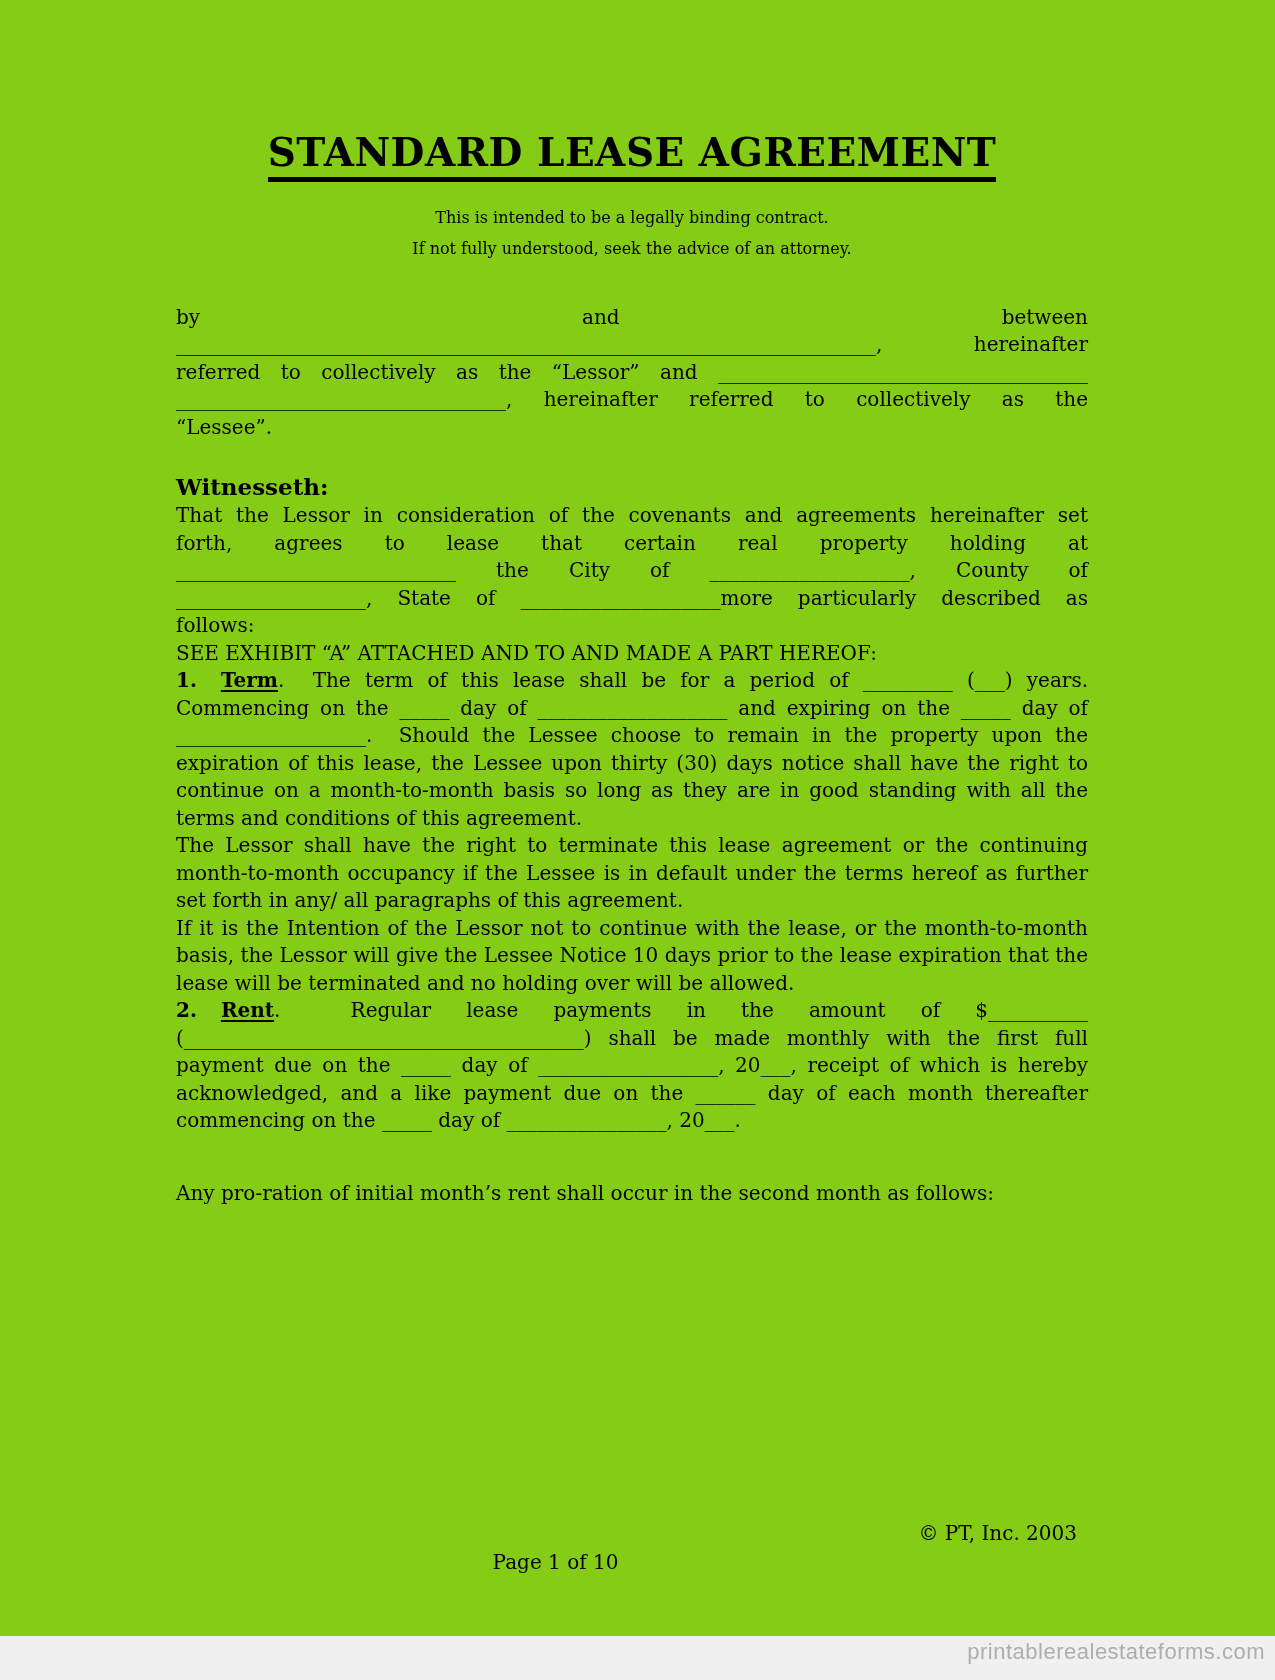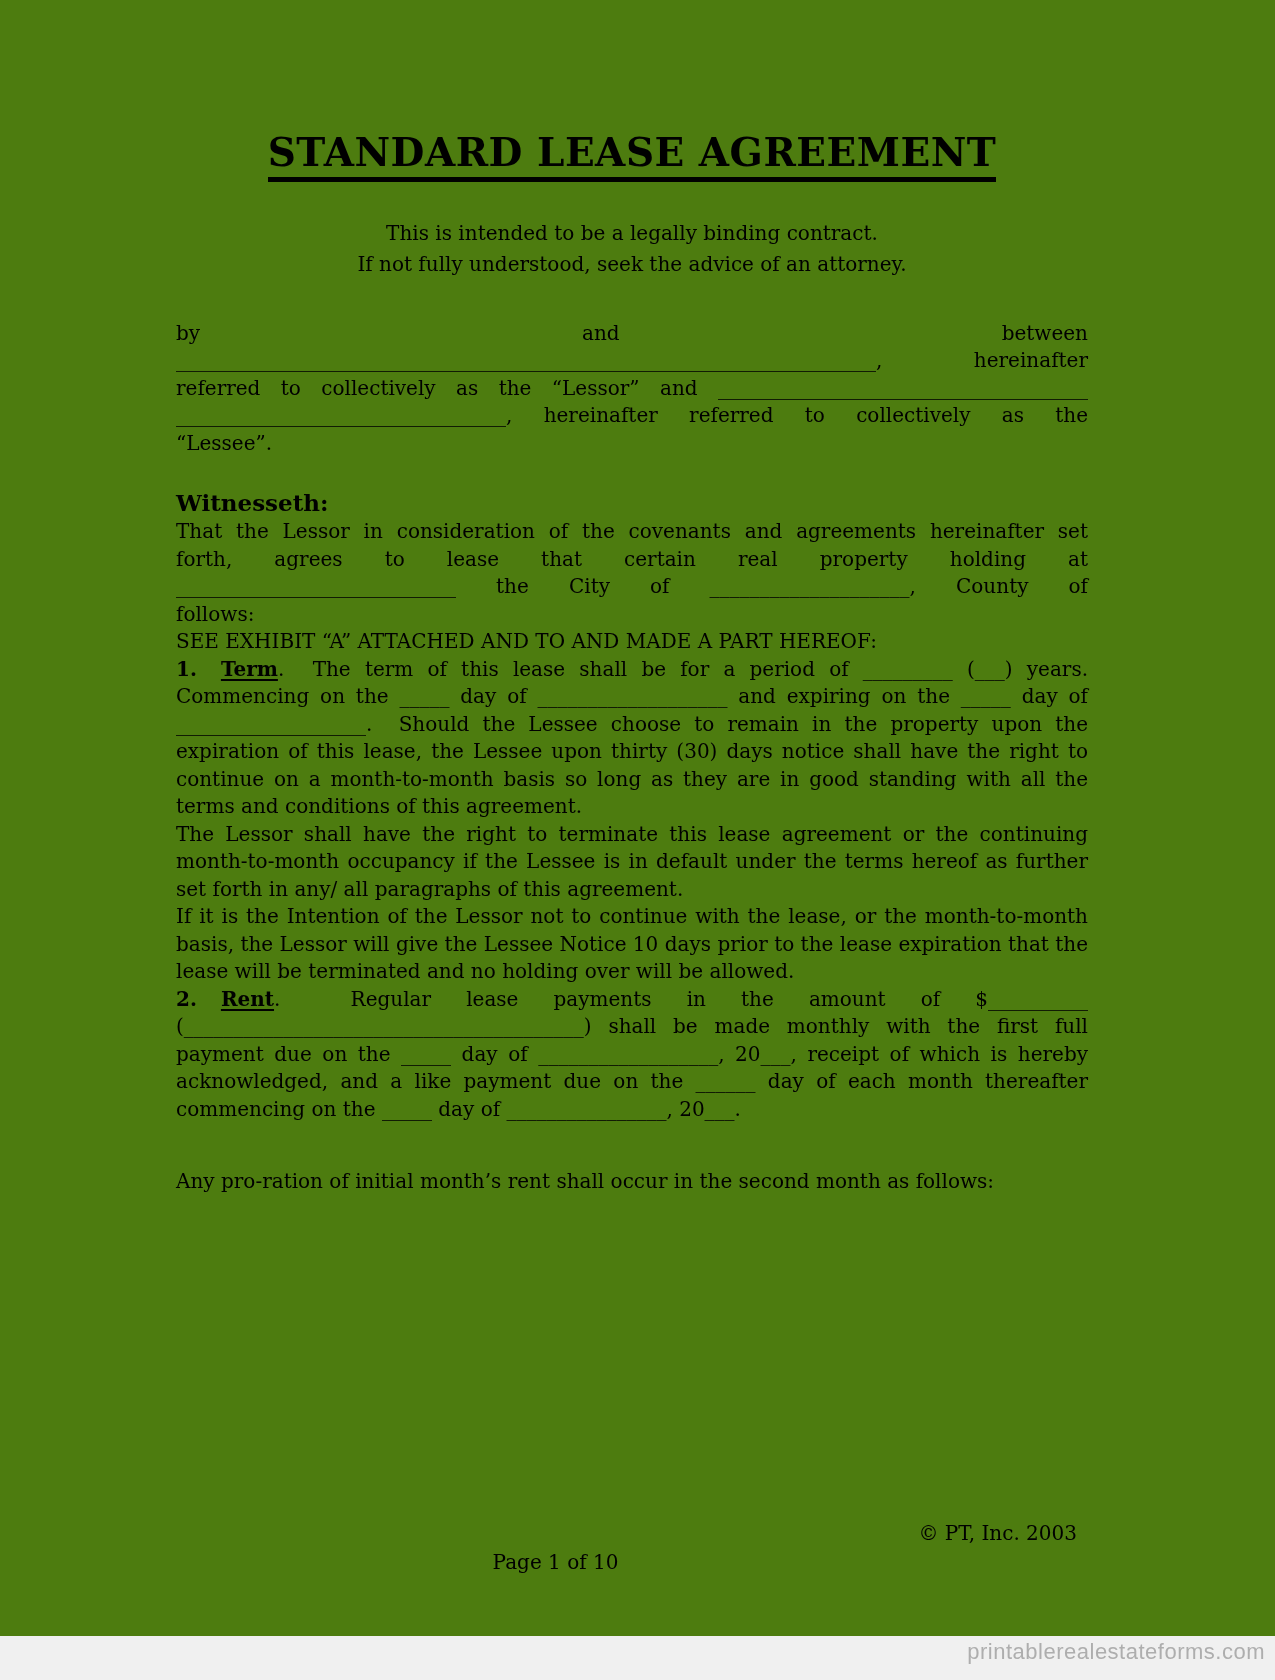--- a/index.html
+++ b/index.html
@@ -3,31 +3,31 @@
 <meta charset="utf-8">
 <style>
   * { margin: 0; padding: 0; box-sizing: border-box; }
   html, body { background: #ffffff; }
   body {
     width: 1275px; height: 1680px; position: relative;
     font-family: "DejaVu Serif", serif; color: #000;
   }
   .page {
     position: absolute; left: 0; top: 0; width: 1275px; height: 1680px;
-    background: #4d7c0f; overflow: hidden;
+    background: #84cc16; overflow: hidden;
   }
   .content { position: absolute; left: 176px; top: 0; width: 912px; }
 
   .doc-title-wrap { margin-top: 130px; text-align: center; }
   .doc-title {
     display: inline-block; font-size: 39px; font-weight: bold;
     letter-spacing: 0.5px; line-height: 1.15;
     border-bottom: 5px solid #000; padding-bottom: 2px;
   }
-  .subtitle { margin-top: 36px; text-align: center; font-size: 20px; line-height: 31px; }
+  .subtitle { margin-top: 20px; text-align: center; font-size: 16px; line-height: 31px; }
 
   .para {
     font-size: 20px; line-height: 27.5px;
     text-align: justify;
   }
   .para.first-body { margin-top: 40px; }
   .jline { text-align: justify; text-align-last: justify; }
   .jline.jline-last { text-align-last: left; }
 
   .heading { margin-top: 31px; font-size: 23px; font-weight: bold; line-height: 30px; }
@@ -78,20 +78,21 @@
         <div class="jline">_________________________________, hereinafter referred to collectively as the</div>
         <div class="jline jline-last">“Lessee”.</div>
       </div>
 
     <h2 class="heading">Witnesseth:</h2>
 
     <div class="para">
         <div class="jline">That the Lessor in consideration of the covenants and agreements hereinafter set</div>
         <div class="jline">forth, agrees to lease that certain real property holding at</div>
         <div class="jline">____________________________ the City of ____________________, County of</div>
+        <div class="jline">___________________, State of ____________________more particularly described as</div>
         <div class="jline jline-last">follows:</div>
       </div>
 
     <p class="para">SEE EXHIBIT “A” ATTACHED AND TO AND MADE A PART HEREOF:</p>
 
     <p class="para"><span class="sec-num">1.</span><span class="sec-label">Term</span><span>.&nbsp; The term of this lease shall be for a period of _________ (___) years. Commencing on the _____ day of ___________________ and expiring on the _____ day of ___________________.&nbsp; Should the Lessee choose to remain in the property upon the expiration of this lease, the Lessee upon thirty (30) days notice shall have the right to continue on a month-to-month basis so long as they are in good standing with all the terms and conditions of this agreement.</span></p>
 
     <p class="para">The Lessor shall have the right to terminate this lease agreement or the continuing month-to-month occupancy if the Lessee is in default under the terms hereof as further set forth in any/ all paragraphs of this agreement.</p>
 
     <p class="para">If it is the Intention of the Lessor not to continue with the lease, or the month-to-month basis, the Lessor will give the Lessee Notice 10 days prior to the lease expiration that the lease will be terminated and no holding over will be allowed.</p>

